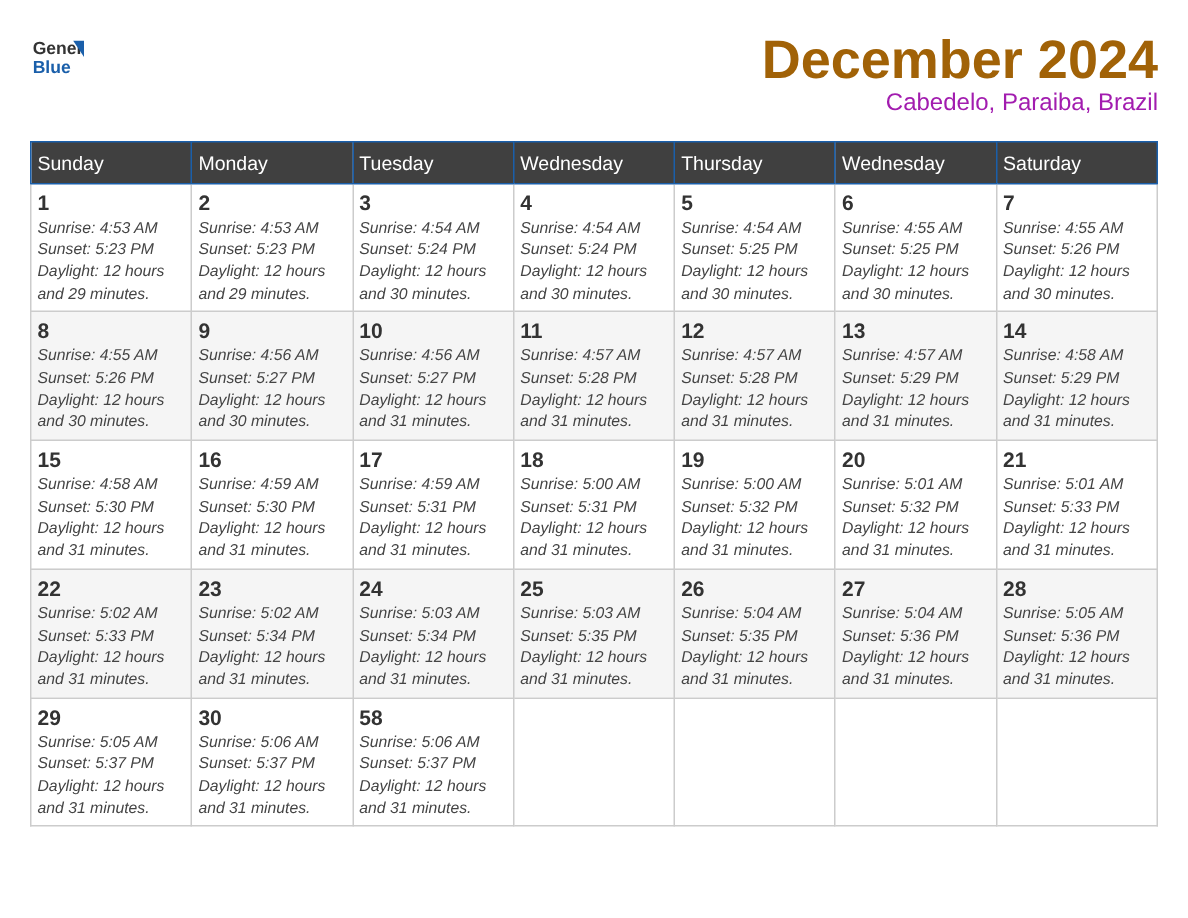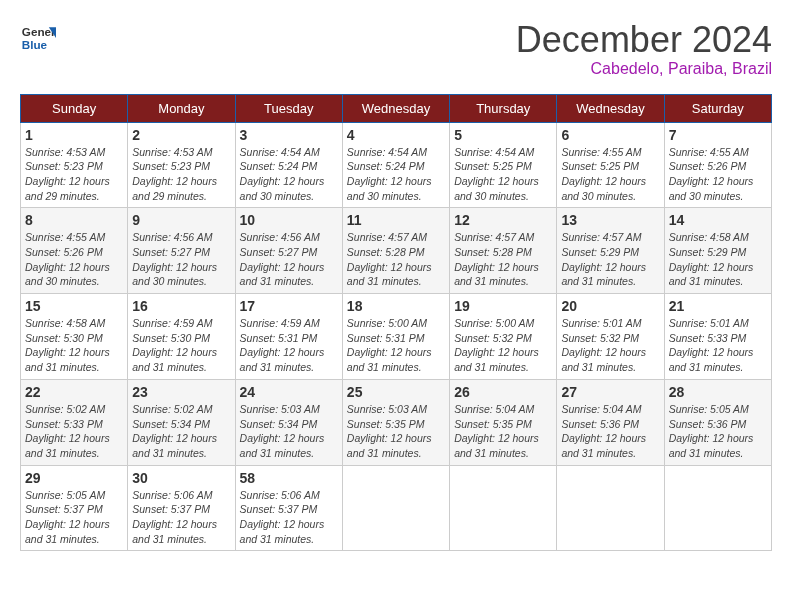--- a/index.html
+++ b/index.html
@@ -23,38 +23,38 @@
     }
     .logo-icon {
       width: 36px;
       height: 36px;
     }
     .title-block {
       text-align: right;
     }
     .month-title {
       font-size: 36px;
-      font-weight: normal;
-      color: #404040;
+      font-weight: bold;
+      color: #a16207;
       line-height: 1.1;
     }
     .subtitle {
       font-size: 16px;
       color: #a21caf;
     }
     .calendar {
       width: 100%;
       border-collapse: collapse;
       font-size: 11px;
     }
     .calendar th {
-      background: #7f1d1d;
+      background: #404040;
       color: #fff;
       padding: 6px 4px;
-      text-align: center;
+      text-align: left;
       font-size: 13px;
       font-weight: normal;
       border: 1px solid #1a5faa;
     }
     .calendar td {
       border: 1px solid #ccc;
       vertical-align: top;
       padding: 4px;
       width: calc(100% / 7);
       min-height: 80px;

